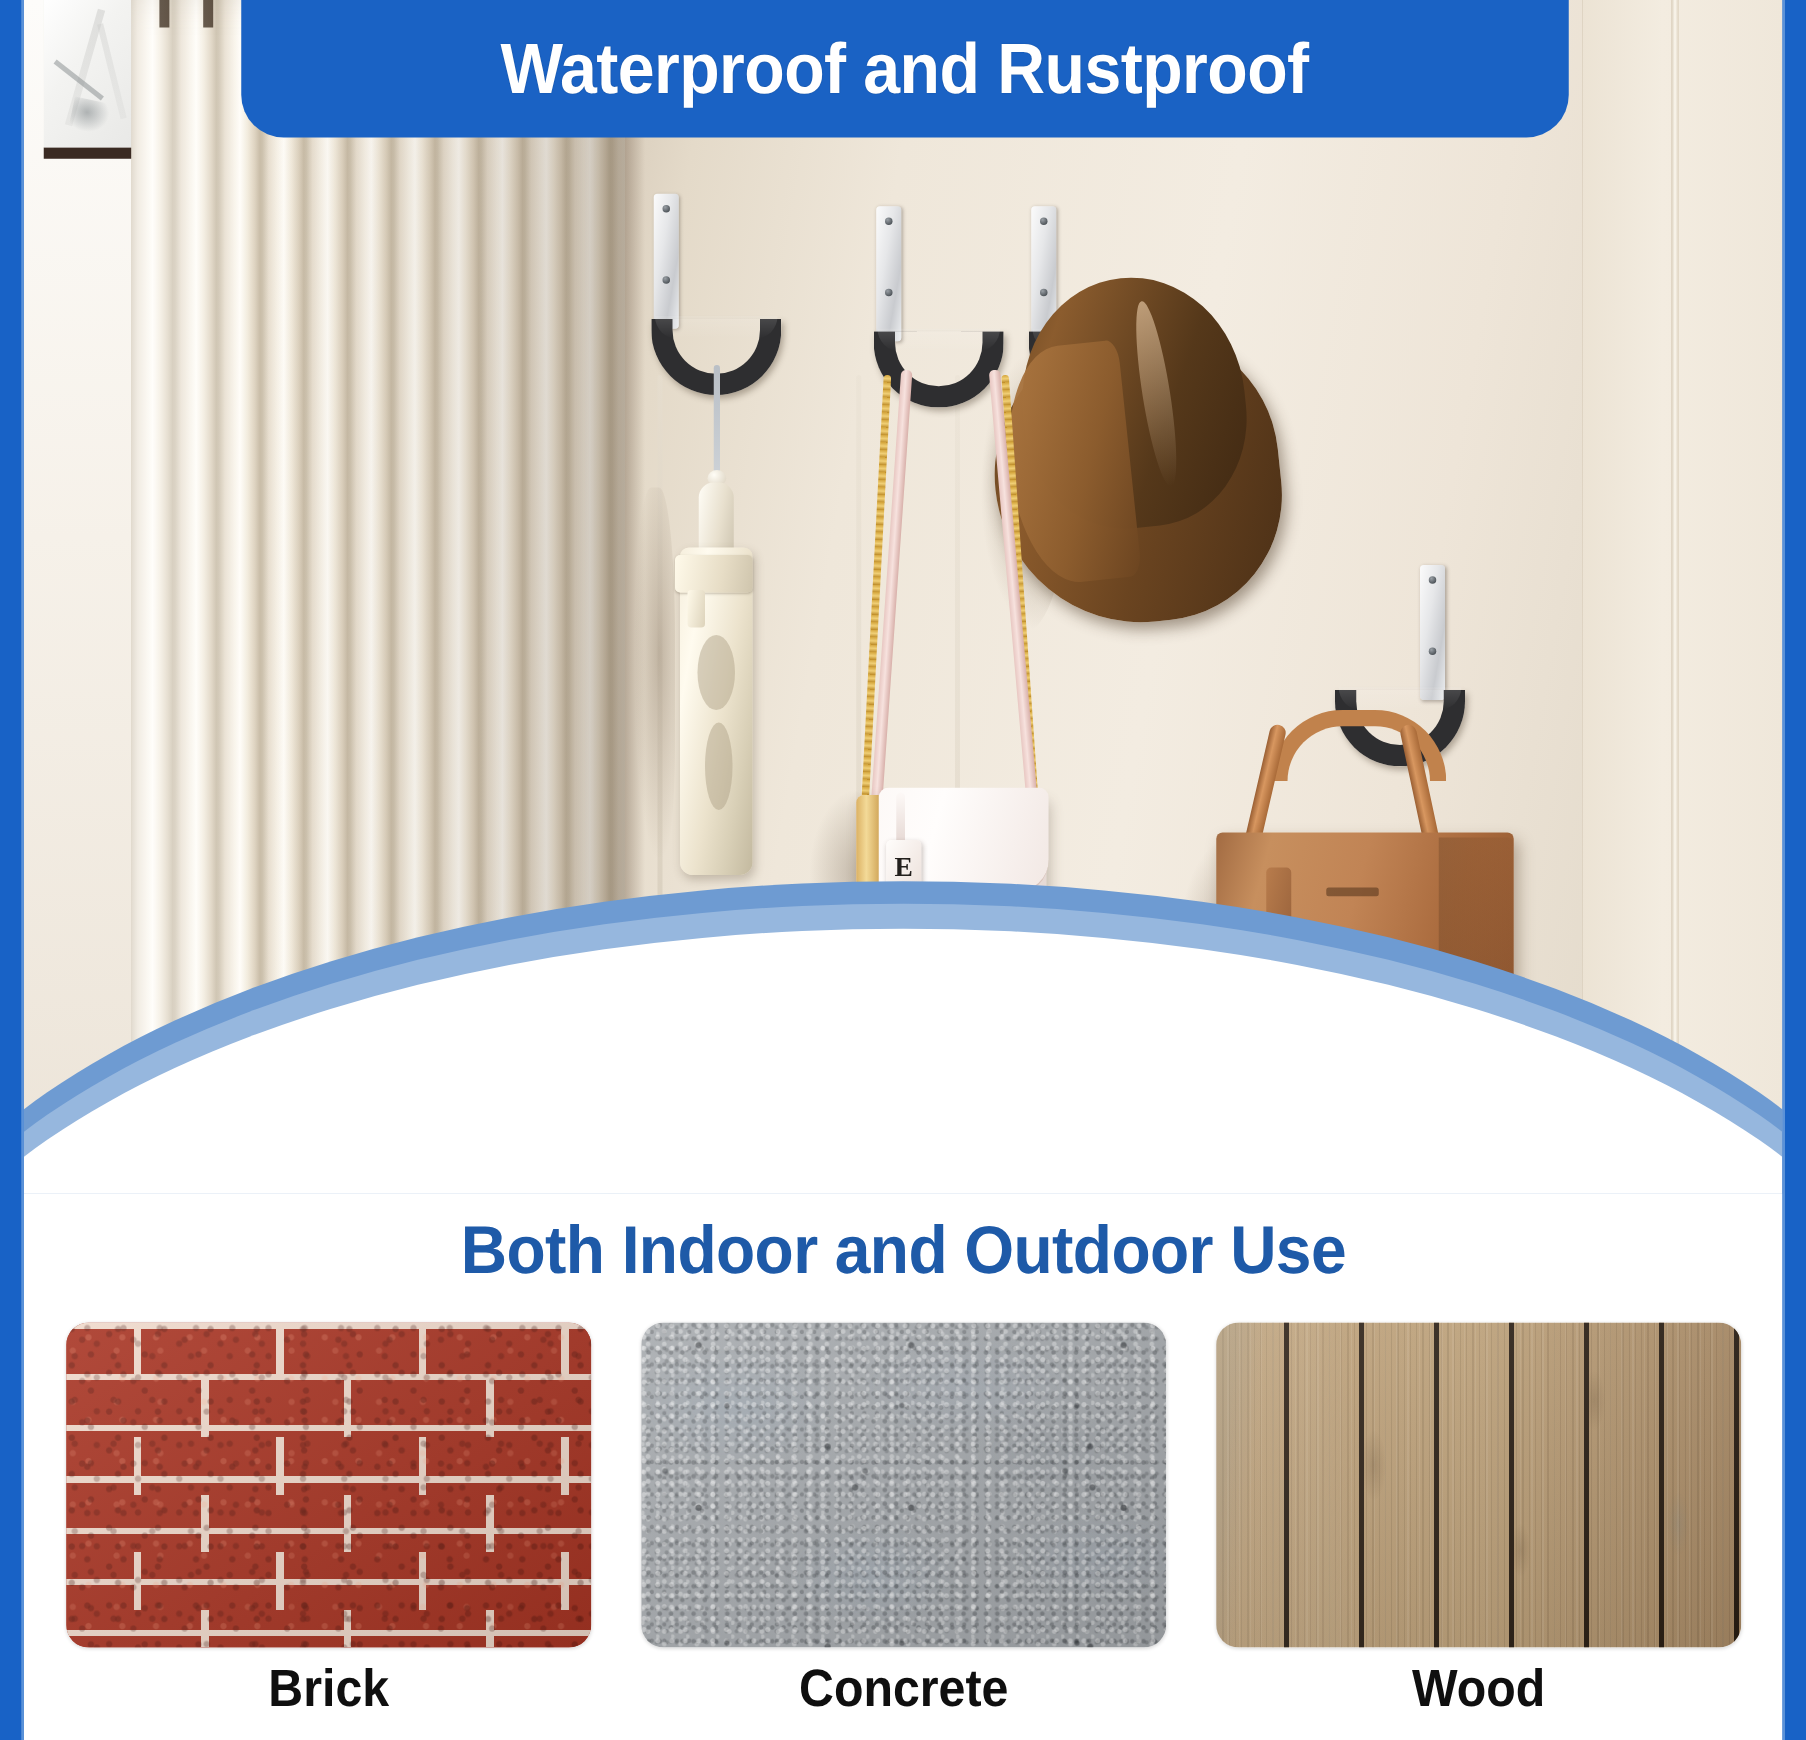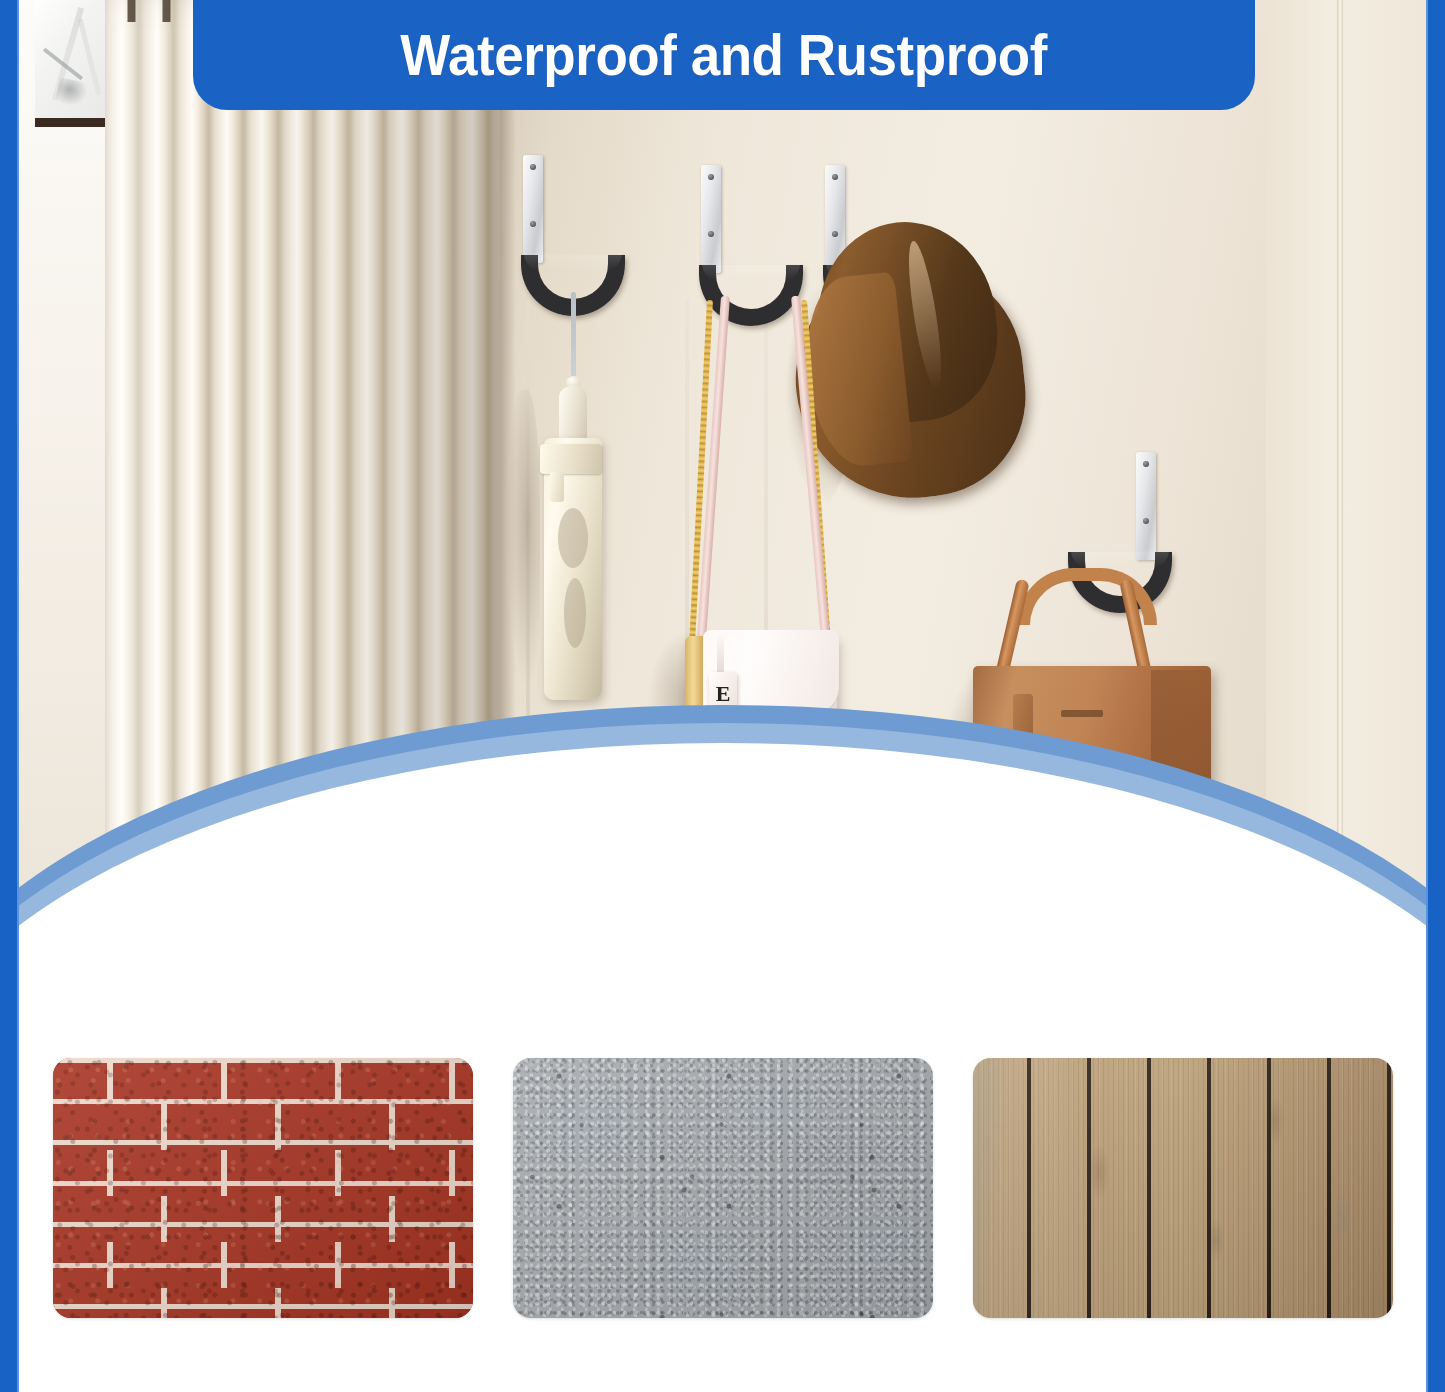--- a/index.html
+++ b/index.html
@@ -446,20 +446,23 @@
 
   <div class="arc-base"></div>
 
   <div class="banner">
     <div class="banner-text">Waterproof and Rustproof</div>
   </div>
 
   <div class="frame-left"></div>
   <div class="frame-right"></div>
 
+  <div class="subtitle">
+    <div class="subtitle-text">Both Indoor and Outdoor Use</div>
+  </div>
 
   <div class="swatches">
     <div class="swatch">
       <div class="tex-brick"></div>
       <div class="brick-verts-odd"></div>
       <div class="brick-verts-even">
         <div class="brick-verts"></div>
       </div>
       <div class="brick-grain"></div>
       <div class="brick-shade"></div>
@@ -475,14 +478,19 @@
 
     <div class="swatch">
       <div class="tex-wood"></div>
       <div class="wood-grain"></div>
       <div class="wood-streak"></div>
       <div class="wood-planks"></div>
       <div class="wood-shade"></div>
     </div>
   </div>
 
+  <div class="labels">
+    <div class="label">Brick</div>
+    <div class="label">Concrete</div>
+    <div class="label">Wood</div>
+  </div>
 
 </div>
 
 </body></html>

